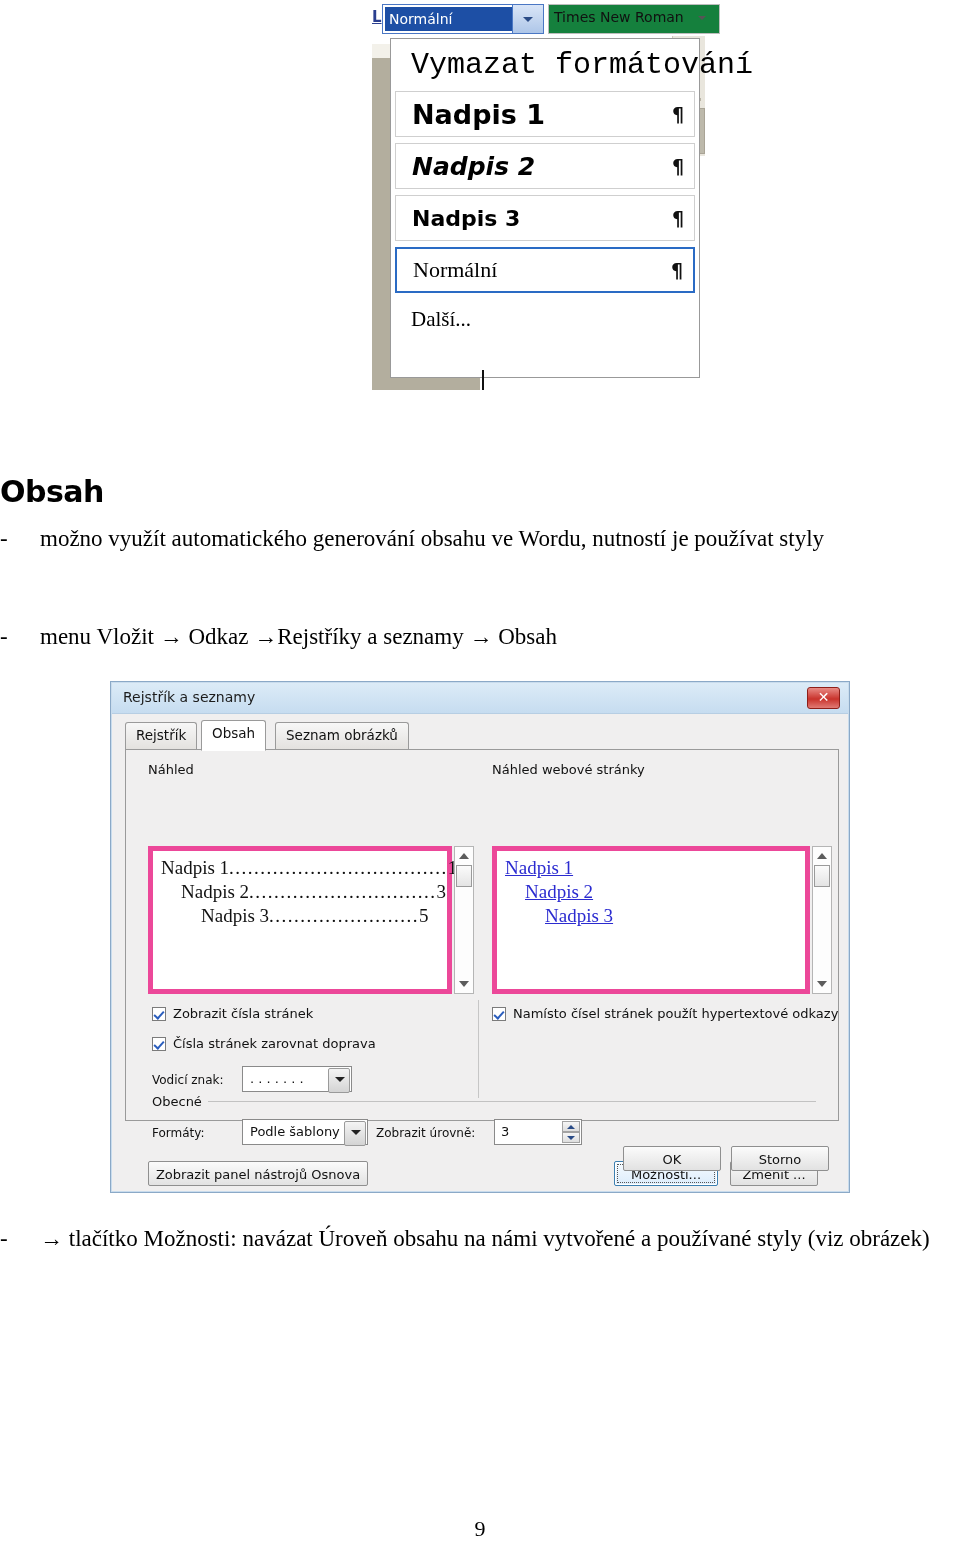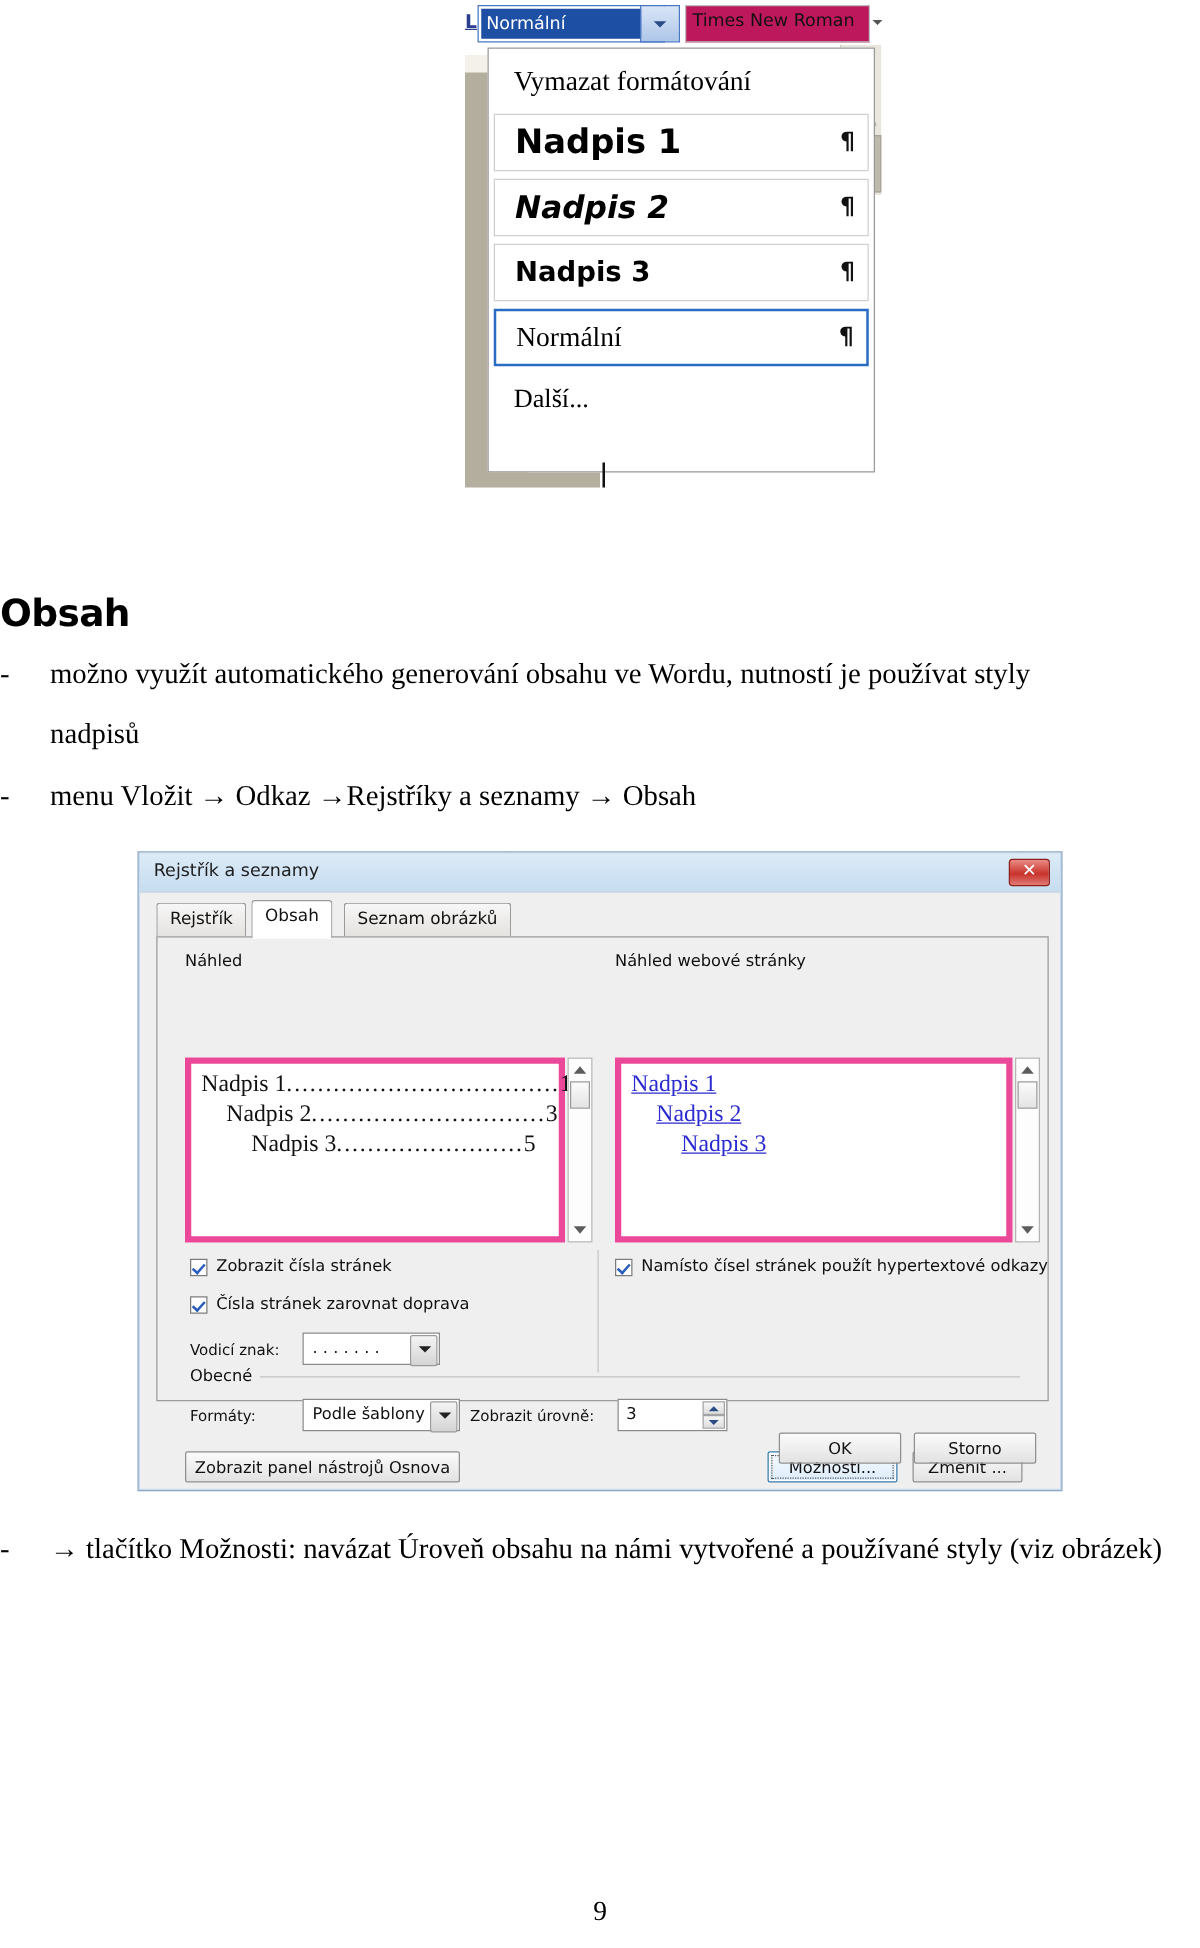--- a/index.html
+++ b/index.html
@@ -59,21 +59,21 @@
   }
   .style-combo-btn{
     position:absolute;left:140px;top:4px;width:32px;height:30px;
     background:linear-gradient(#d9e5f7,#aec6e8);border:1px solid #4a77c4;box-sizing:border-box;
   }
   .style-combo-btn i{
     position:absolute;left:10px;top:12px;width:0;height:0;
     border-left:5px solid transparent;border-right:5px solid transparent;border-top:5px solid #2a4b86;
   }
   .font-box{
-    position:absolute;left:176px;top:4px;width:148px;height:30px;background:#be185d;
+    position:absolute;left:176px;top:4px;width:172px;height:30px;background:#15803d;
     border:1px solid #bdbdbd;box-sizing:border-box;
   }
   .font-box span{
     position:absolute;left:5px;top:4px;font-family:"DejaVu Sans",sans-serif;font-size:14px;color:#111;
     white-space:nowrap;
   }
   .font-arrow{
     position:absolute;left:326px;top:16px;width:0;height:0;
     border-left:4px solid transparent;border-right:4px solid transparent;border-top:4px solid #555;
   }
@@ -88,21 +88,21 @@
   }
   .sl-item .label{
     position:absolute;left:16px;top:50%;transform:translateY(-50%);
     white-space:nowrap;color:#000;
   }
   .sl-item .pilcrow{
     position:absolute;right:10px;top:50%;transform:translateY(-52%);
     font-family:"DejaVu Sans",sans-serif;font-weight:bold;font-size:19px;color:#111;
   }
   .sl-plain{height:40px;border:none;}
-  .sl-plain .label{font-family:Liberation Serif, serif;font-size:22px;}
+  .sl-plain .label{font-family:Liberation Mono, monospace;font-size:30px;}
   .sl-box{border:1px solid #cfcfcf;background:#fff;}
   .sl-h1 .label{font-family:"DejaVu Sans",sans-serif;font-weight:bold;font-size:27px;}
   .sl-h2 .label{font-family:"DejaVu Sans",sans-serif;font-weight:bold;font-style:italic;font-size:25px;}
   .sl-h3 .label{font-family:"DejaVu Sans",sans-serif;font-weight:bold;font-size:22px;}
   .sl-sel{border:2px solid #2a6bc4;background:#fff;}
   .sl-sel .label{font-family:"Liberation Serif",serif;font-size:22px;}
   .sl-last{height:40px;border:none;}
   .sl-last .label{font-family:"Liberation Serif",serif;font-size:21px;}
 
   
@@ -344,21 +344,20 @@
     <div class="shot-foot"></div>
     <div class="shot-caret"></div>
   </div>
 
   <div class="h-obsah">Obsah</div>
 
   <div class="bullet-row b1">
     <span class="bullet-dash">-</span>
     <span class="bullet-text">
       <span class="l2">možno využít automatického generování obsahu ve Wordu, nutností je používat styly</span>
-      <span class="l2">nadpisů</span>
     </span>
   </div>
 
   <div class="bullet-row b2">
     <span class="bullet-dash">-</span>
     <span class="bullet-text">menu Vložit → Odkaz →Rejstříky a seznamy → Obsah</span>
   </div>
 
   <div class="bullet-row b3">
     <span class="bullet-dash">-</span>

